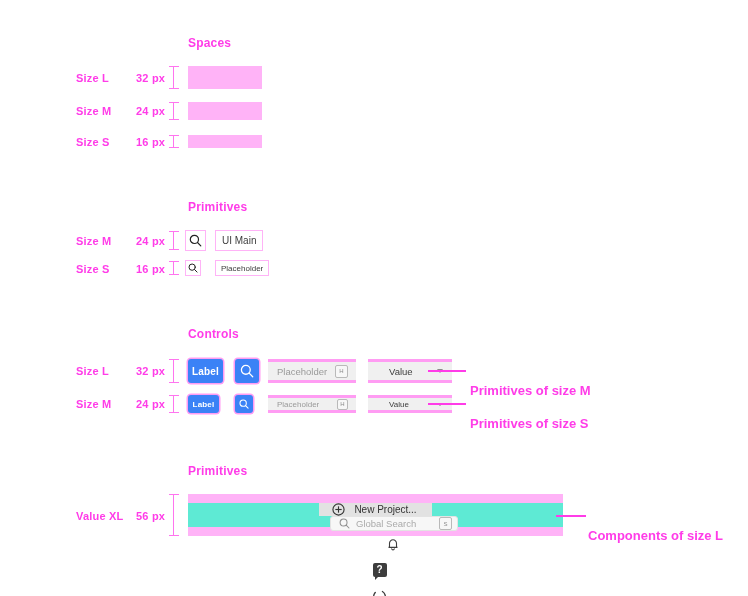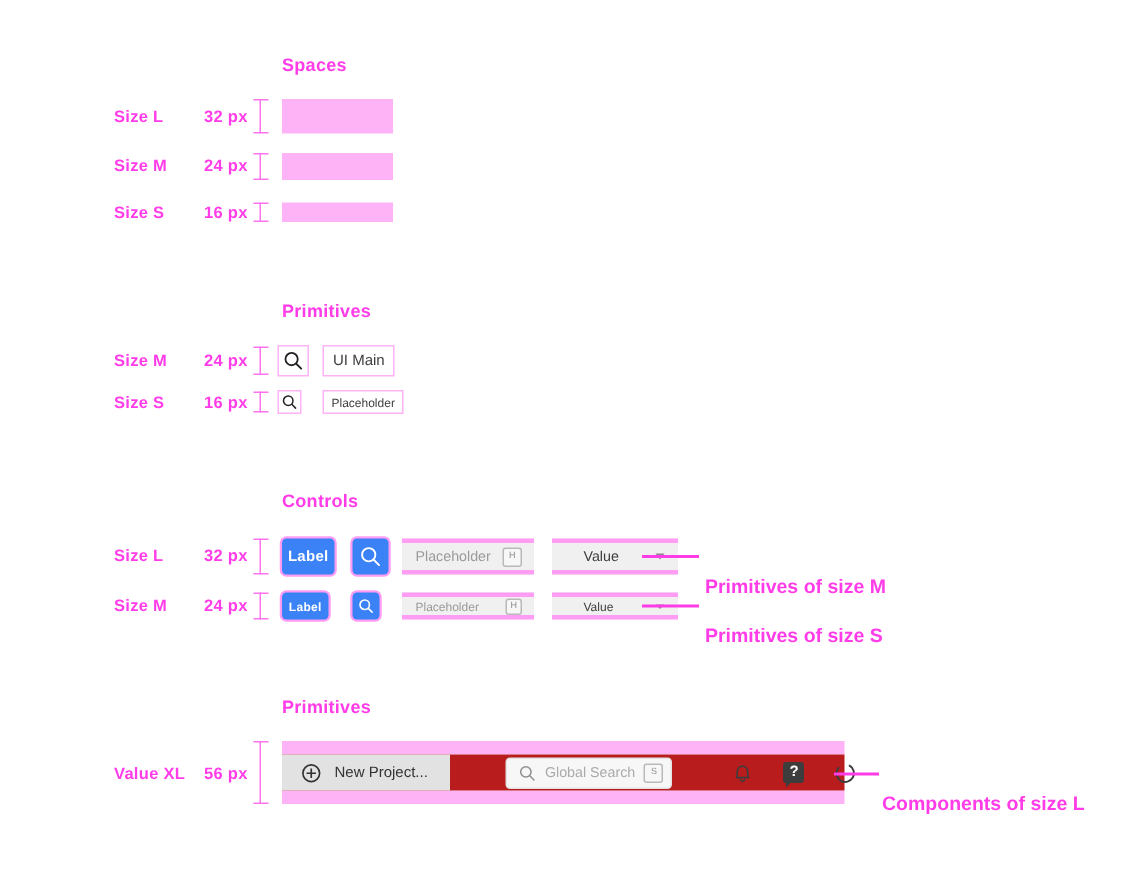--- a/index.html
+++ b/index.html
@@ -138,44 +138,45 @@
   
   .leader {
     position: absolute; height: 1.6px; background: #ff3ce8;
   }
 
   
   .comp-wrap { position: absolute; }
   .comp-band { position: absolute; left: 0; width: 100%; background: #ffb3f7; }
   .comp-bar {
     position: absolute; left: 0; width: 100%;
-    background: #b91c1c;
+    background: #5eead4;
     display: flex; align-items: center;
     box-sizing: border-box;
+    flex-direction: column;
   }
   .np-btn {
     height: 100%;
     background: #e2e2e2;
     display: flex; align-items: center; gap: 9px;
     padding: 0 15px 0 13px;
     color: #333; white-space: nowrap;
     box-sizing: border-box;
   }
   .plus-circle { width: 13px; height: 13px; display:block; flex:0 0 auto; }
   .plus-circle circle, .plus-circle line { stroke:#333; fill:none; stroke-width:1.2; }
 
   .gsearch {
     width: 128px; height: 21px; margin-left: 37px;
     background: #f7f7f7;
     border: 1px solid #e3e3e3; border-radius: 3px;
     display: flex; align-items: center; gap: 6px;
     padding: 0 5px 0 8px;
     box-sizing: border-box;
   }
-  .gsearch .gs-text { flex: 1 1 auto; color: #aaaaaa; font-size: 9.5px; white-space: nowrap; text-align: center; }
+  .gsearch .gs-text { flex: 1 1 auto; color: #aaaaaa; font-size: 9.5px; white-space: nowrap; }
 
   .bar-icon {
     width: 26px; height: 26px; flex: 0 0 auto;
     display: flex; align-items: center; justify-content: center;
   }
   .help-sq {
     width: 14px; height: 14px; border-radius: 2px; background: #3d3d3d;
     color: #fff; font-size: 10px; font-weight: bold; line-height: 14px;
     text-align: center; position: relative;
   }

